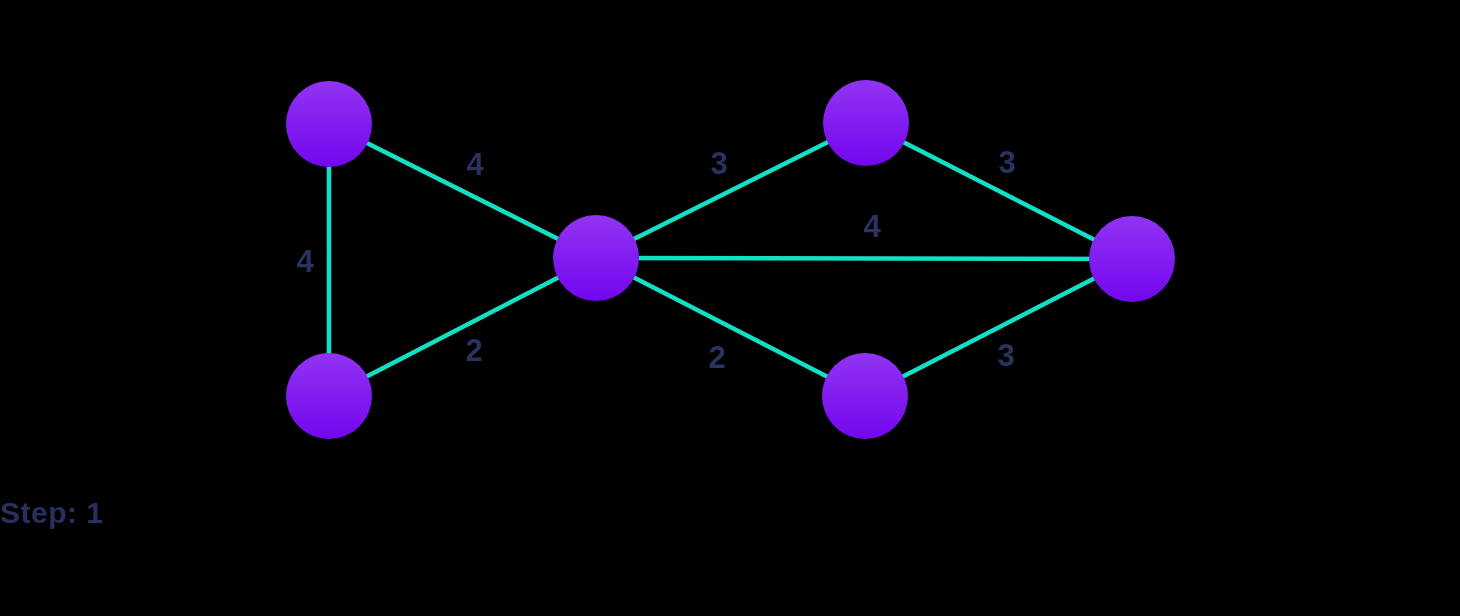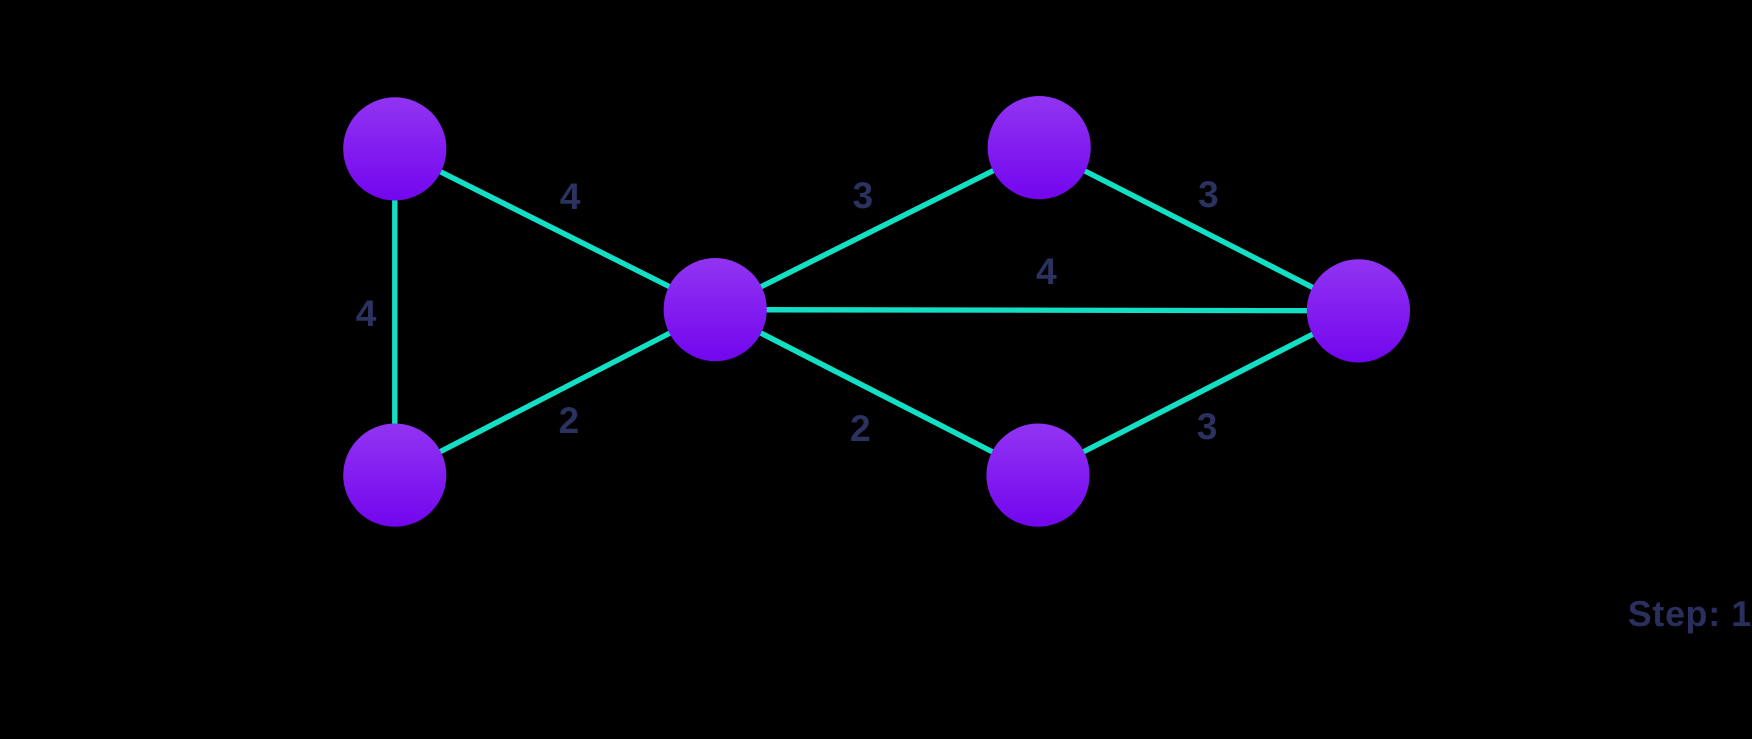--- a/index.html
+++ b/index.html
@@ -31,21 +31,21 @@
     font-family: "Liberation Sans", sans-serif;
     font-weight: 600;
     font-size: 31px;
     text-anchor: middle;
   }
   .step-label {
     position: absolute;
     left: 0;
     top: 496px;
     width: 1460px;
-    text-align: right;
+    text-align: left;
     font-family: "Liberation Sans", sans-serif;
     font-weight: 600;
     font-size: 30px;
     letter-spacing: 0.5px;
   }
 </style>
 </head>
 <body style="background: rgb(0, 0, 0);">
 
 <div class="stage" style="background: rgb(0, 0, 0);">

